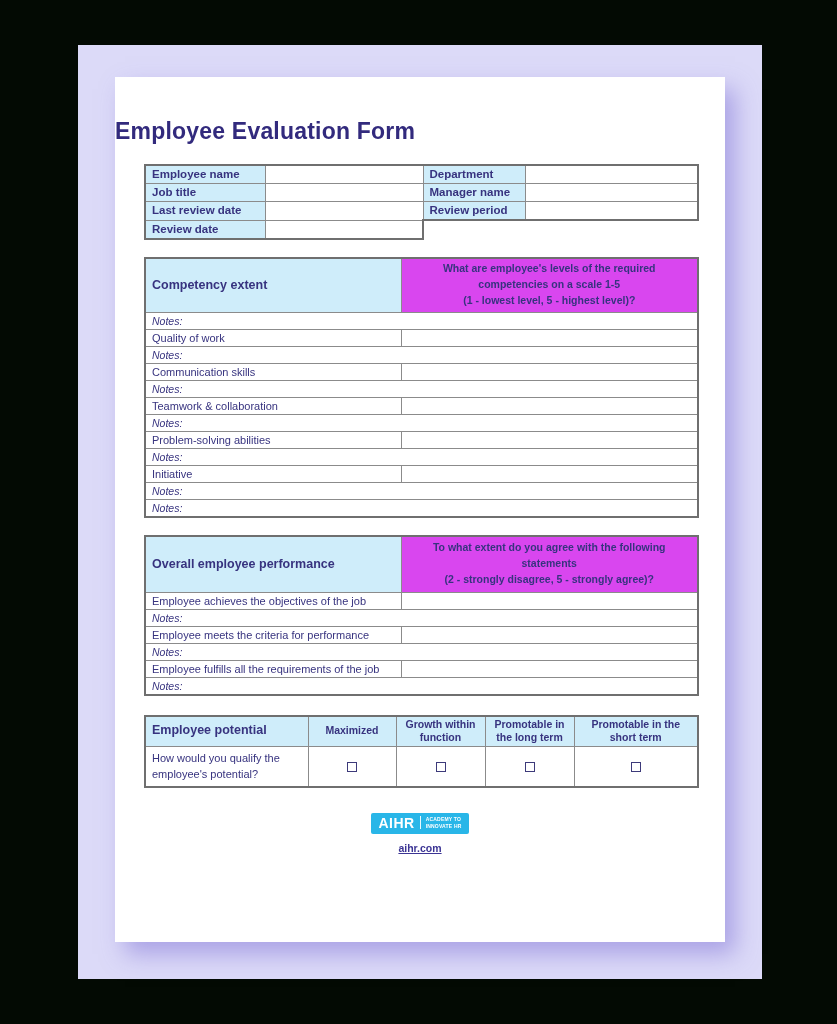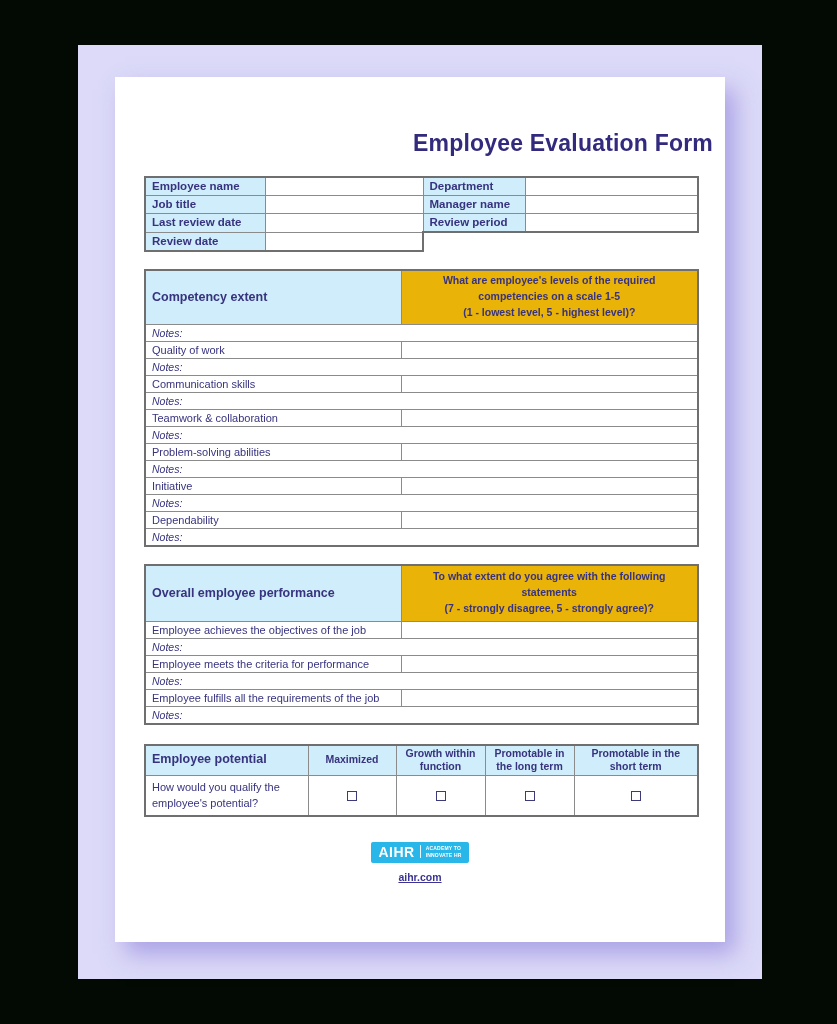--- a/index.html
+++ b/index.html
@@ -12,21 +12,21 @@
   .backdrop {
     position:absolute; left:78px; top:45px; width:684px; height:934px;
     background:#dcdaf8;
   }
   .page {
     position:absolute; left:37px; top:32px; width:610px; height:865px;
     background:#ffffff; box-sizing:border-box; padding-top:41px;
     box-shadow:10px 12px 22px rgba(122,108,212,0.5);
   }
   .page-title {
-    margin:12px; text-align:right; font-size:23px; font-weight:bold;
+    margin:0; text-align:left; font-size:23px; font-weight:bold;
     color:#322a7d; letter-spacing:0.2px;
   }
   table { border-collapse:collapse; table-layout:fixed; margin-left:29px; width:553px; }
   td { overflow:hidden; }
 
   
   .info { margin-top:19px; }
   .info td {
     border:1px solid #8b8b8b; height:17px; padding:0 6px;
     font-size:11.5px; line-height:17px; white-space:nowrap;
@@ -39,21 +39,21 @@
   .info .bb { border-bottom:2px solid #6f6f6f; }
 
   
   .rating-table { border:2px solid #6f6f6f; }
   .rating-table td { border:1px solid #8b8b8b; }
   .rating-table .hdr-label {
     background:#cfedfa; font-weight:bold; font-size:12.5px;
     padding:2px 6px; vertical-align:middle;
   }
   .rating-table .hdr-question {
-    background:#eab308; font-weight:bold; font-size:10.5px;
+    background:#d946ef; font-weight:bold; font-size:10.5px;
     text-align:center; vertical-align:middle; white-space:pre-line;
     line-height:1.5; padding:2px 8px;
   }
   .competency { margin-top:17px; }
   .competency .hdr-row td { height:49px; }
   .performance { margin-top:17px; }
   .performance .hdr-row td { height:51px; }
   .item-row td { height:16px; font-size:11px; line-height:16px; padding:0 6px; white-space:nowrap; }
   .notes-row td { height:16px; font-size:10.5px; line-height:16px; padding:0 6px; font-style:italic; }
 
@@ -177,41 +177,37 @@
       <tr class="notes-row">
         <td colspan="2"><span>Notes:</span><span></span></td>
       </tr>
       <tr class="item-row">
         <td>Initiative</td>
         <td></td>
       </tr>
       <tr class="notes-row">
         <td colspan="2"><span>Notes:</span><span></span></td>
       </tr>
-      <tr class="item-row">
-        <td>Dependability</td>
-        <td></td>
-      </tr>
       <tr class="notes-row">
         <td colspan="2"><span>Notes:</span><span></span></td>
       </tr>
     </tbody>
       </table>
 
     <table class="rating-table performance">
       <colgroup>
           <col style="width:256px">
           <col style="width:297px">
         </colgroup>
       <tbody>
           <tr class="hdr-row">
         <td class="hdr-label">Overall employee performance</td>
         <td class="hdr-question">To what extent do you agree with the following
 statements
-(7 - strongly disagree, 5 - strongly agree)?</td>
+(2 - strongly disagree, 5 - strongly agree)?</td>
       </tr>
       <tr class="item-row">
         <td>Employee achieves the objectives of the job</td>
         <td></td>
       </tr>
       <tr class="notes-row">
         <td colspan="2"><span>Notes:</span><span></span></td>
       </tr>
       <tr class="item-row">
         <td>Employee meets the criteria for performance</td>

